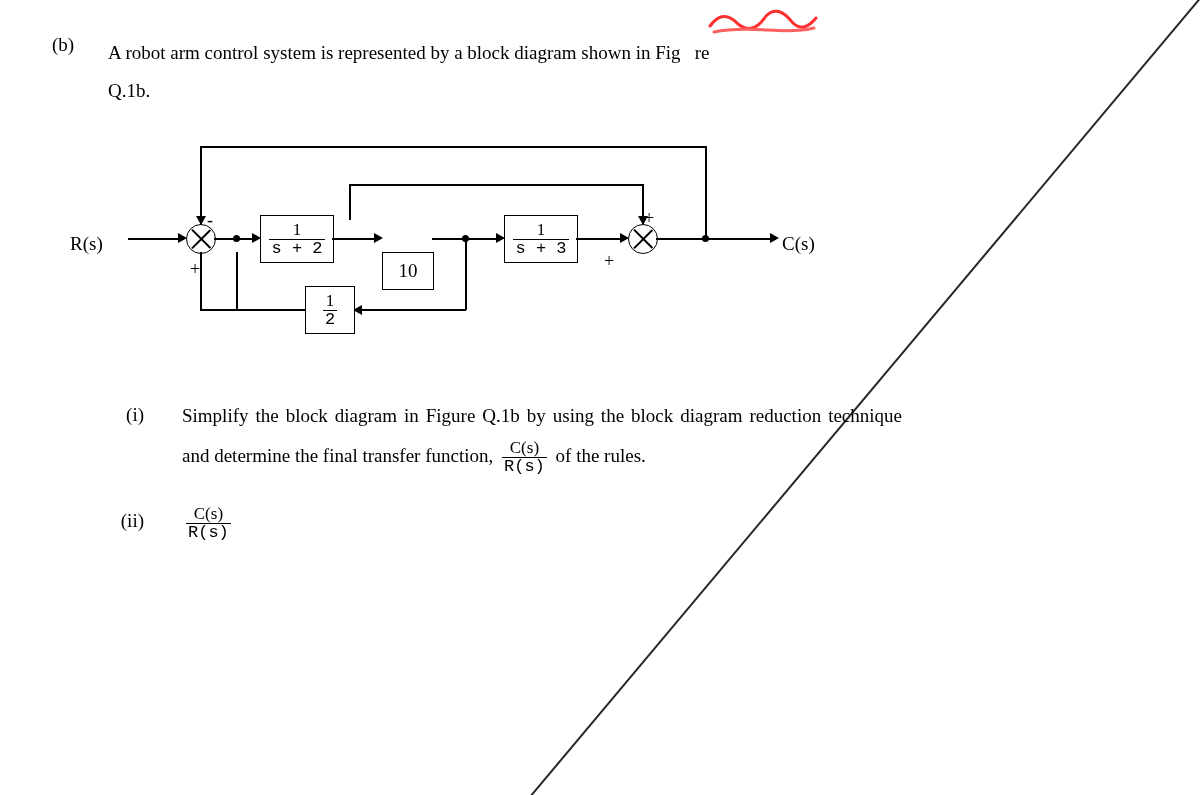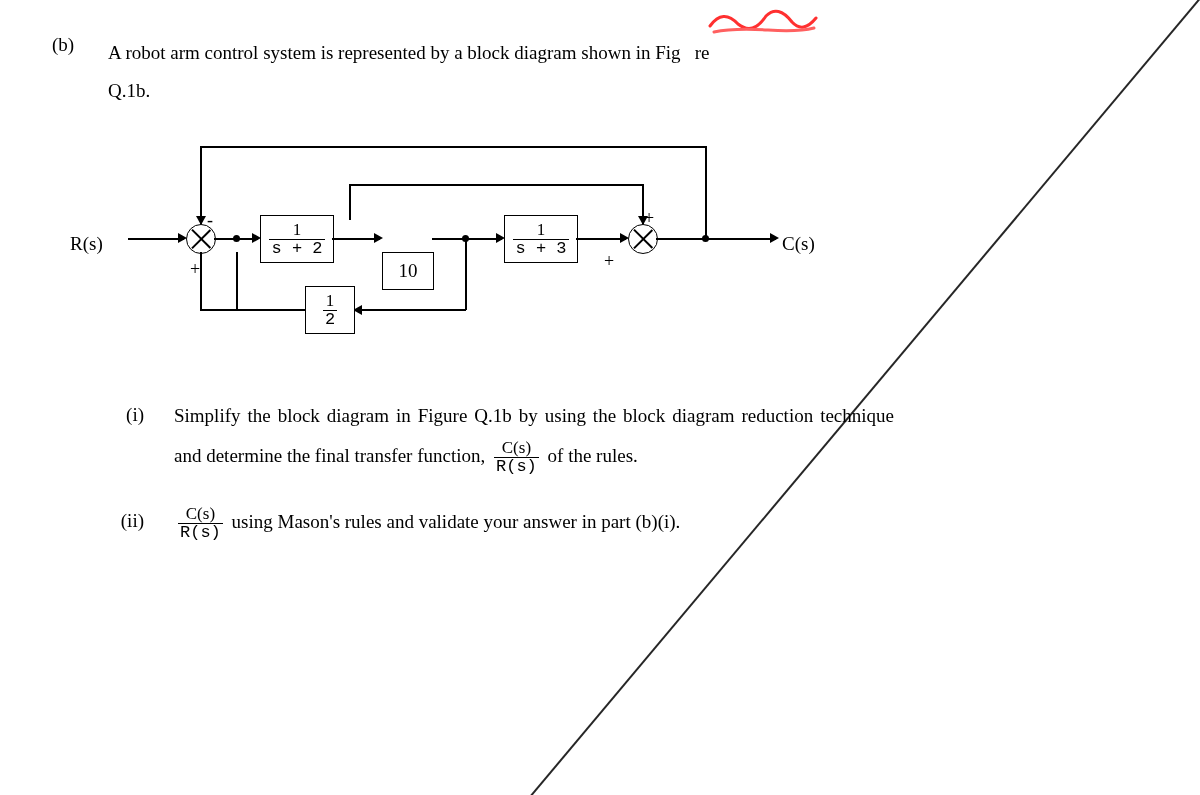--- a/index.html
+++ b/index.html
@@ -15,21 +15,21 @@
   }
   .page{padding:34px 60px 0 52px;}
   .prob{display:flex; gap:22px;}
   .prob-label{min-width:34px;}
   .prob-body{flex:1; line-height:2;}
   .diagram{position:relative; width:760px; height:260px; margin-top:18px; margin-left:-18px;}
   .caption{text-align:center; width:760px; margin-left:-18px; margin-top:6px; font-size:19px;}
   .subparts{margin-top:8px;}
   .sub{display:flex; gap:30px; margin-top:8px;}
   .sub-label{min-width:36px; text-align:right;}
-  .sub-body{flex:1; line-height:2.1; text-align:justify; max-width:720px;}
+  .sub-body{flex:1; line-height:2.1; text-align:justify; max-width:720px;margin-left:8px;}
   .frac{display:inline-block; text-align:center; vertical-align:middle; font-size:17px; line-height:1.05;}
   .frac .n{display:block; border-bottom:1px solid #000; padding:0 2px;}
   .frac .d{display:block; padding:0 2px;font-family:Liberation Mono, monospace;}
   
   .box{position:absolute; border:1.5px solid #000; background:#fff; display:flex; align-items:center; justify-content:center;}
   .summ{position:absolute; width:28px; height:28px; border:1.5px solid #000; border-radius:50%; background:#fff;}
   .summ::before,.summ::after{content:""; position:absolute; background:#000;}
   .summ::before{width:1.5px; height:26px; left:50%; top:1px; transform:translateX(-50%) rotate(45deg);}
   .summ::after{width:1.5px; height:26px; left:50%; top:1px; transform:translateX(-50%) rotate(-45deg);}
   .node{position:absolute; width:7px; height:7px; background:#000; border-radius:50%;}
@@ -157,21 +157,20 @@
             <span>Simplify the block diagram in Figure Q.1b by using the block diagram reduction technique and determine the final transfer function, </span>
             <span class="frac" style="margin:0 4px;"><span class="n">C(s)</span><span class="d">R(s)</span></span>
             <span> of the rules.</span>
           </div>
         </div>
 
         <div class="sub" style="margin-top:26px;">
           <div class="sub-label">(ii)</div>
           <div class="sub-body">
             <span class="frac" style="margin:0 4px;"><span class="n">C(s)</span><span class="d">R(s)</span></span>
-            <span> using Mason's rules and validate your answer in part (b)(i).</span>
           </div>
         </div>
       </div>
 
     </div>
   </div>
 </div>
 
 <div class="scribble">
   <svg viewBox="0 0 110 30">

